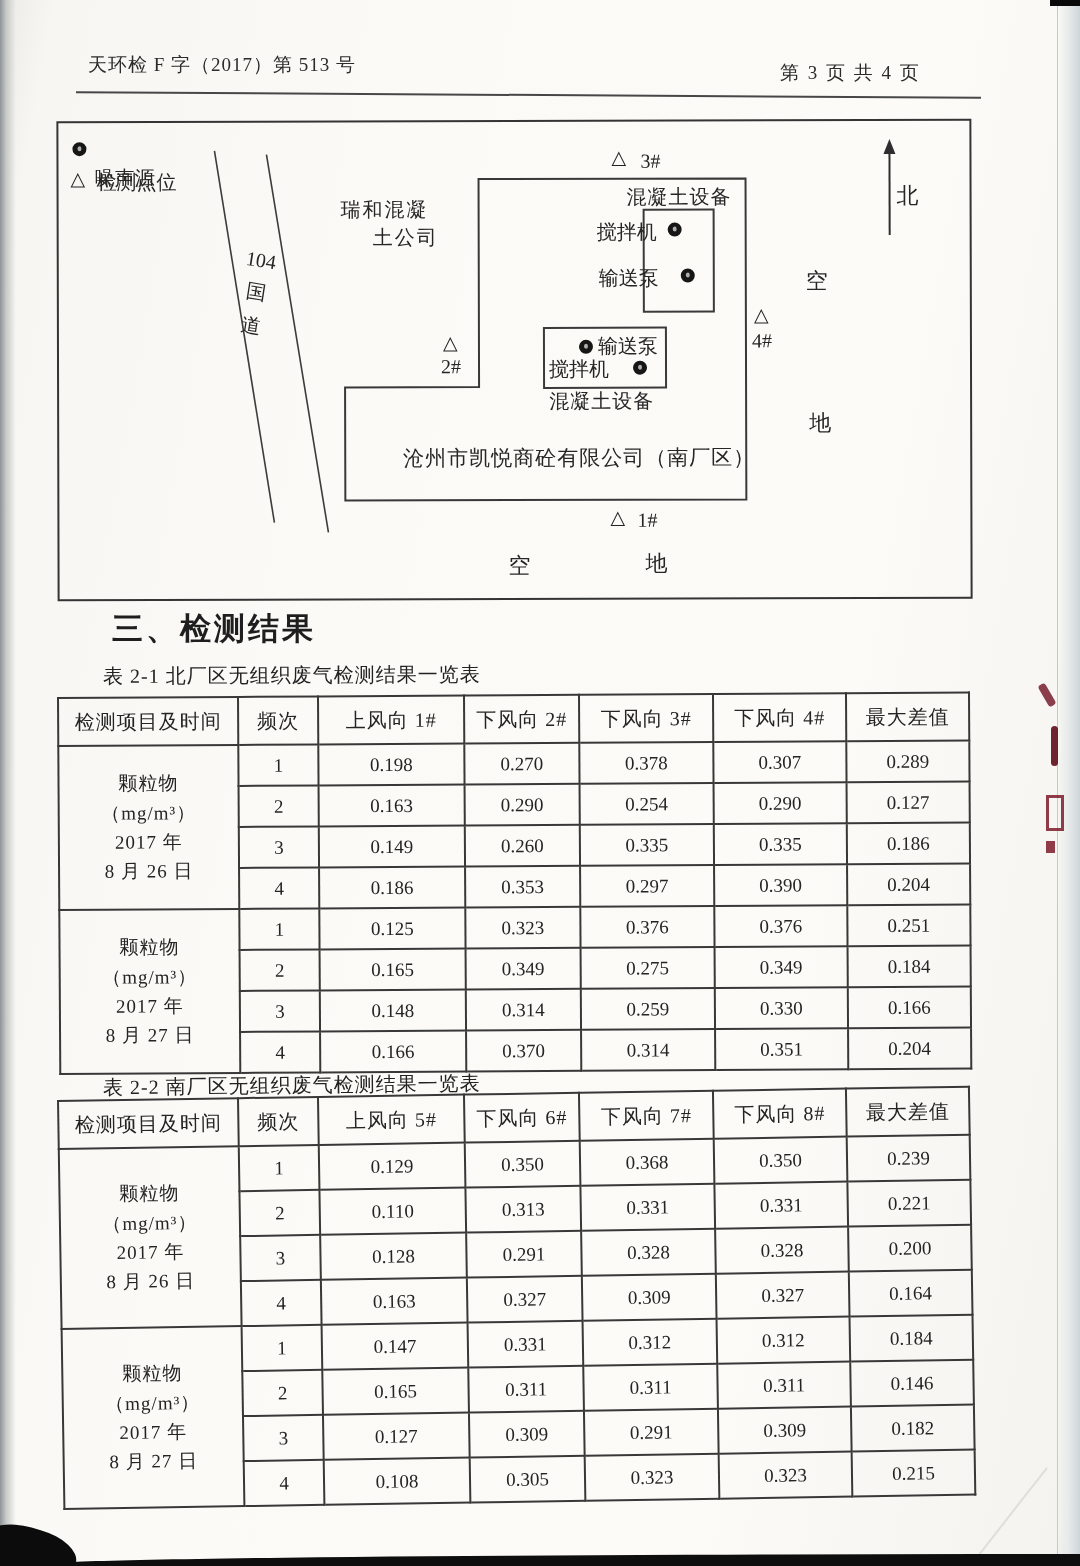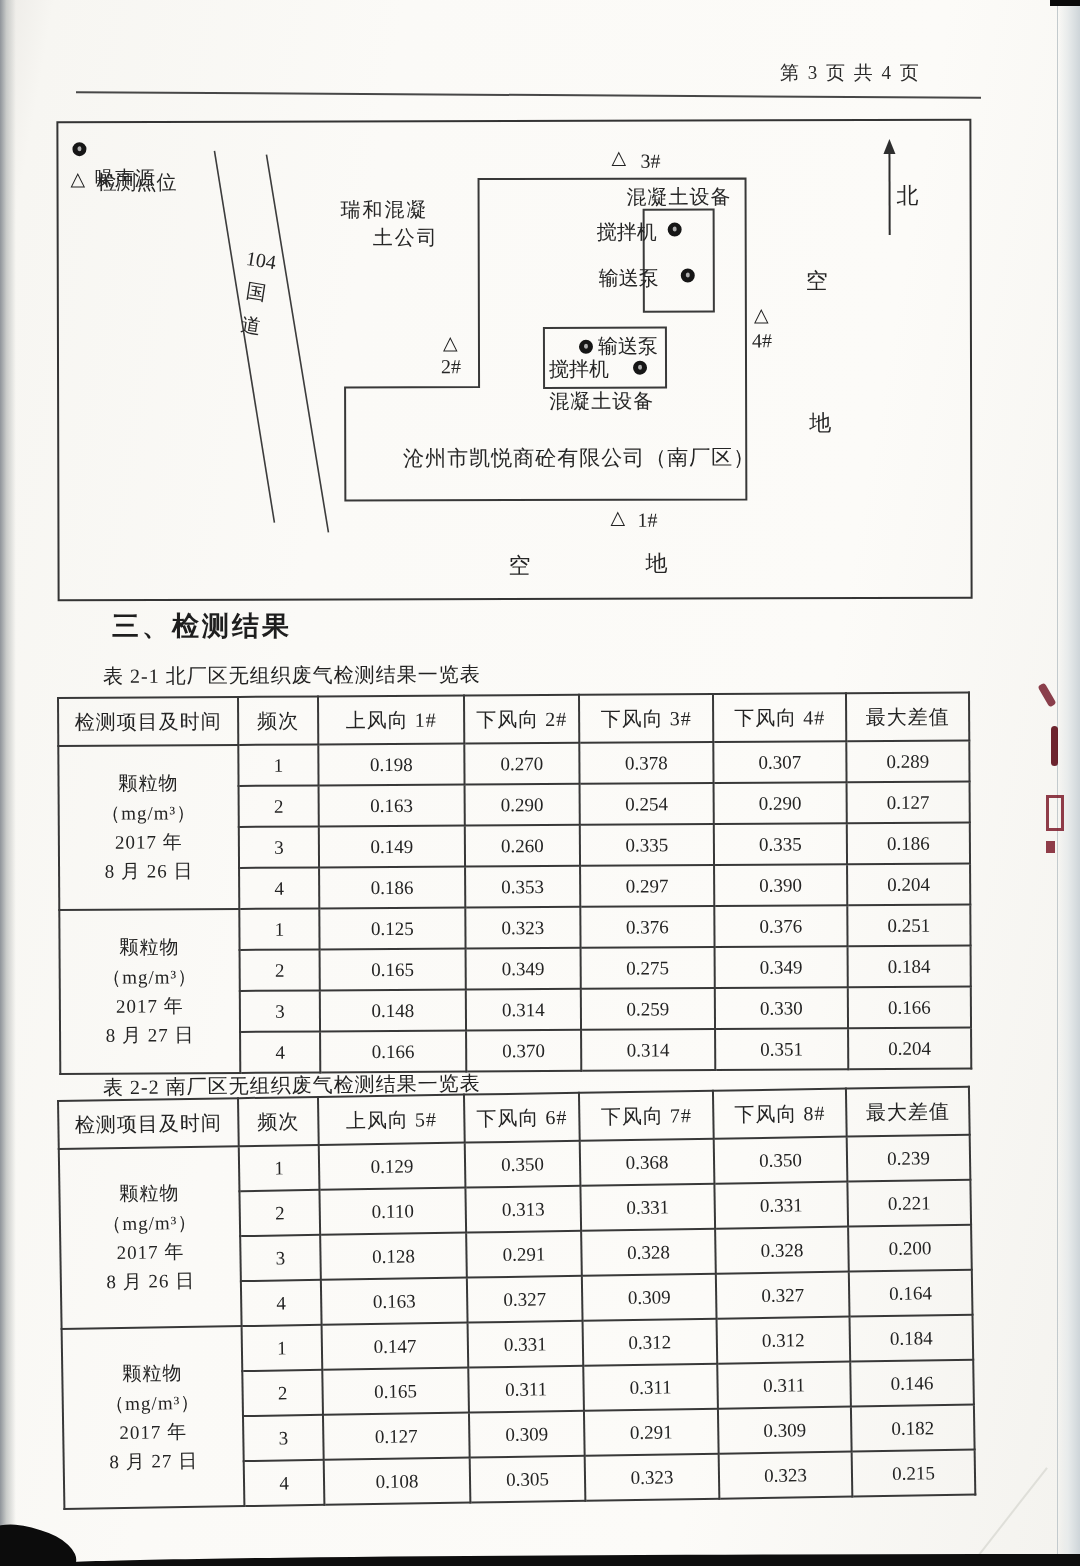--- a/index.html
+++ b/index.html
@@ -28,21 +28,21 @@
   .dbox{left:57px;top:120px;width:911px;height:476px;border:2px solid #343434;transform:rotate(-0.15deg);}
   .dsvg{position:absolute;left:0;top:0;width:911px;height:476px;}
   .dtx{position:absolute;font-size:20px;white-space:nowrap;color:#262626;}
   .nsdot{position:absolute;width:14px;height:14px;background:#161616;border-radius:50%;}
   .nsdot::after{content:"";position:absolute;left:5px;top:4px;width:4px;height:5px;background:#efefef;opacity:.7;border-radius:50%;}
   .tri::before{content:"△";font-size:19px;color:#222;}
   .roadlbl{display:flex;flex-direction:column;align-items:center;gap:7px;transform:rotate(9deg);}
   .srect{position:absolute;border:2px solid #3a3a3a;}
   .company{width:440px;text-align:center;font-size:21px;letter-spacing:1px;}
   
-  .sec-title{left:112px;top:608px;font-size:27px;font-weight:600;letter-spacing:3px;color:#1e1e1e;text-align:right;}
+  .sec-title{left:112px;top:608px;font-size:31px;font-weight:600;letter-spacing:3px;color:#1e1e1e;text-align:right;}
   .cap{font-size:20px;letter-spacing:1px;color:#222;}
   .cap1{left:103px;top:662px;transform:rotate(-0.3deg);}
   .cap2{left:103px;top:1072px;transform:rotate(-0.7deg);}
   .t1wrap{left:57px;top:697px;transform:rotate(-0.35deg);transform-origin:0 0;}
   .t2wrap{left:57px;top:1100px;transform:rotate(-0.9deg);transform-origin:0 0;}
   table{border-collapse:collapse;table-layout:fixed;width:911px;}
   th,td{border:2px solid #383838;text-align:center;vertical-align:middle;padding:0;color:#242424;}
   th{font-size:20px;font-weight:400;height:46px;letter-spacing:1px;}
   td{font-size:19px;}
   .t1wrap tbody td{height:39px;}
@@ -55,20 +55,21 @@
 <div class="scan">
 
   <div class="abs edge-left"></div>
   <div class="abs edge-right"></div>
   <div class="abs mark-tr"></div>
   <div class="abs red1"></div>
   <div class="abs red2"></div>
   <div class="abs red3"></div>
   <div class="abs red4"></div>
 
+  <div class="abs hdr-left">天环检 F 字（2017）第 513 号</div>
   <div class="abs hdr-right">第 3 页 共 4 页</div>
   <div class="abs hdr-rule"></div>
 
   <div class="abs dbox">
     <svg class="dsvg" viewBox="0 0 911 476">
 
       <line x1="156" y1="28" x2="215" y2="400" stroke="#3c3c3c" stroke-width="1.6"></line>
       <line x1="208" y1="32" x2="269" y2="410" stroke="#3c3c3c" stroke-width="1.6"></line>
 
       <polygon points="420,57 687,57 687,378 286,378 286,265 420,265" fill="none" stroke="#383838" stroke-width="2"></polygon>

